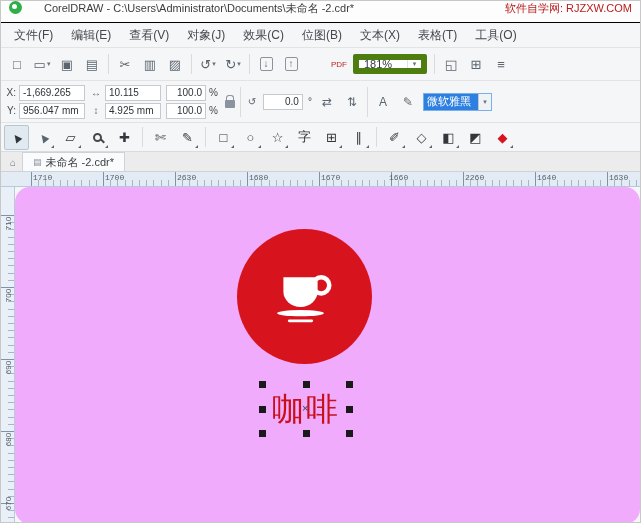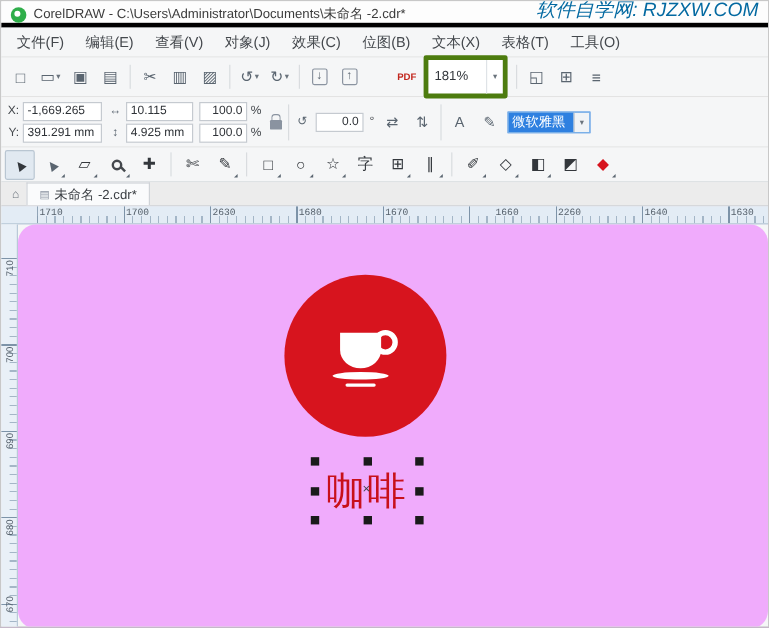--- a/index.html
+++ b/index.html
@@ -1,37 +1,37 @@
 <!DOCTYPE html>
 <html><head>
 <meta charset="utf-8">
 <style>
   * { box-sizing: border-box; margin: 0; padding: 0; }
   body { font-family: "Liberation Sans", "DejaVu Sans", sans-serif; background:#888; }
   .app { position:relative; width:641px; height:523px; background:#f5f6f7; overflow:hidden; border:1px solid #c8c8c8; }
 
   
-  .titlebar { height:22px; display:flex; align-items:flex-end; padding:0 8px; background:#fdfdfd; border-bottom:4px solid #000000; }
+  .titlebar { height:22px; display:flex; align-items:flex-start; padding:0 8px; background:#fdfdfd; border-bottom:1px solid #000000;gap:16px; }
   .app-logo { width:13px; height:13px; border-radius:50%; background:#2fae4a; position:relative; margin-right:6px; flex:0 0 auto; }
   .app-logo::after { content:""; position:absolute; left:3px; top:3px; width:5px; height:5px; border-radius:50%; background:#fff; }
   .title-text { font-size:11px; color:#3c3c3c; white-space:nowrap; overflow:hidden; }
-  .watermark { margin-left:auto; font-size:16px; color:#0369a1; white-space:nowrap;font-style:italic; }
+  .watermark { margin-left:auto; font-size:11px; color:#b91c1c; white-space:nowrap; }
 
   
   .menubar { height:25px; display:flex; align-items:stretch; background:#f5f6f7; border-bottom:1px solid #e3e3e3; padding-left:4px; }
   .menu-item { font-size:12px; color:#44484d; padding:0 9px; line-height:24px; cursor:default;text-align:right; }
 
   
   .toolbar { height:33px; display:flex; align-items:center; padding:0 4px; gap:1px; background:#f5f6f7; border-bottom:1px solid #e3e3e3; }
   .tb-btn { min-width:24px; height:24px; display:flex; align-items:center; justify-content:center; border-radius:2px; color:#5a6570; font-size:13px; position:relative; padding:0 2px; }
   .tb-sep { width:1px; height:20px; background:#d9dcdf; margin:0 3px; flex:0 0 auto; }
   .caret { font-size:7px; color:#6a737c; margin-left:1px; }
   .boxed { border:1px solid #8a93a0; border-radius:2px; font-size:10px; line-height:12px; padding:0 3px; color:#5a6570; }
-  .pdf-glyph { font-size:8px; font-weight:bold; color:#c2271f; letter-spacing:0;margin-left:25px; }
-  .zoom-box { display:flex; align-items:center; height:36px; background:#fff; border:4px solid #4d7c0f; border-radius:2px; margin:0 3px; }
+  .pdf-glyph { font-size:8px; font-weight:normal; color:#c2271f; letter-spacing:0;margin-left:25px; }
+  .zoom-box { display:flex; align-items:center; height:20px; background:#fff; border:6px solid #4d7c0f; border-radius:2px; margin:0 3px; }
   .zoom-value { width:48px; font-size:11px; color:#33373c; padding:0 5px; }
   .zoom-caret { width:14px; height:100%; display:flex; align-items:center; justify-content:center; border-left:1px solid #dfe3e7; font-size:7px; color:#6a737c; }
 
   
   .propbar { height:42px; display:flex; align-items:center; padding:0 5px; gap:5px; background:#f5f6f7; border-bottom:1px solid #e3e3e3; font-size:10px; color:#44484d; }
   .pb-col { display:flex; flex-direction:column; gap:2px; }
   .pb-row { display:flex; align-items:center; gap:3px; }
   .pb-label { width:10px; text-align:right; }
   .pb-input { background:#fff; border:1px solid #c5cad0; height:16px; line-height:14px; padding:0 3px; font-size:10px; color:#2e3237; }
   .w66 { width:66px; } .w56 { width:56px; } .w40 { width:40px; text-align:right; }
@@ -175,21 +175,21 @@
   </div>
 
   <div class="propbar">
     <div class="pb-col">
       <div class="pb-row">
         <span class="pb-label">X:</span>
         <span class="pb-input w66">-1,669.265 mm</span>
       </div>
       <div class="pb-row">
         <span class="pb-label">Y:</span>
-        <span class="pb-input w66">391.291 mm</span>
+        <span class="pb-input w66">956.047 mm</span>
       </div>
     </div>
     <div class="pb-col">
       <div class="pb-row">
         <span class="pb-ic">↔</span>
         <span class="pb-input w56">10.115 mm</span>
       </div>
       <div class="pb-row">
         <span class="pb-ic">↕</span>
         <span class="pb-input w56">4.925 mm</span>
@@ -296,21 +296,21 @@
       <span>未命名 -2.cdr*</span>
     </span>
   </div>
 
   <div class="hruler">
     <span class="hruler-label" style="left:32px">1710</span>
     <span class="hruler-label" style="left:104px">1700</span>
     <span class="hruler-label" style="left:176px">2630</span>
     <span class="hruler-label" style="left:248px">1680</span>
     <span class="hruler-label" style="left:320px">1670</span>
-    <span class="hruler-label" style="left:412px">1660</span>
+    <span class="hruler-label" style="left:388px">1660</span>
     <span class="hruler-label" style="left:464px">2260</span>
     <span class="hruler-label" style="left:536px">1640</span>
     <span class="hruler-label" style="left:608px">1630</span>
   </div>
 
   <div class="workspace">
     <div class="vruler">
       <span class="vruler-label" style="top:32px">710</span>
       <span class="vruler-label" style="top:104px">700</span>
       <span class="vruler-label" style="top:176px">690</span>

